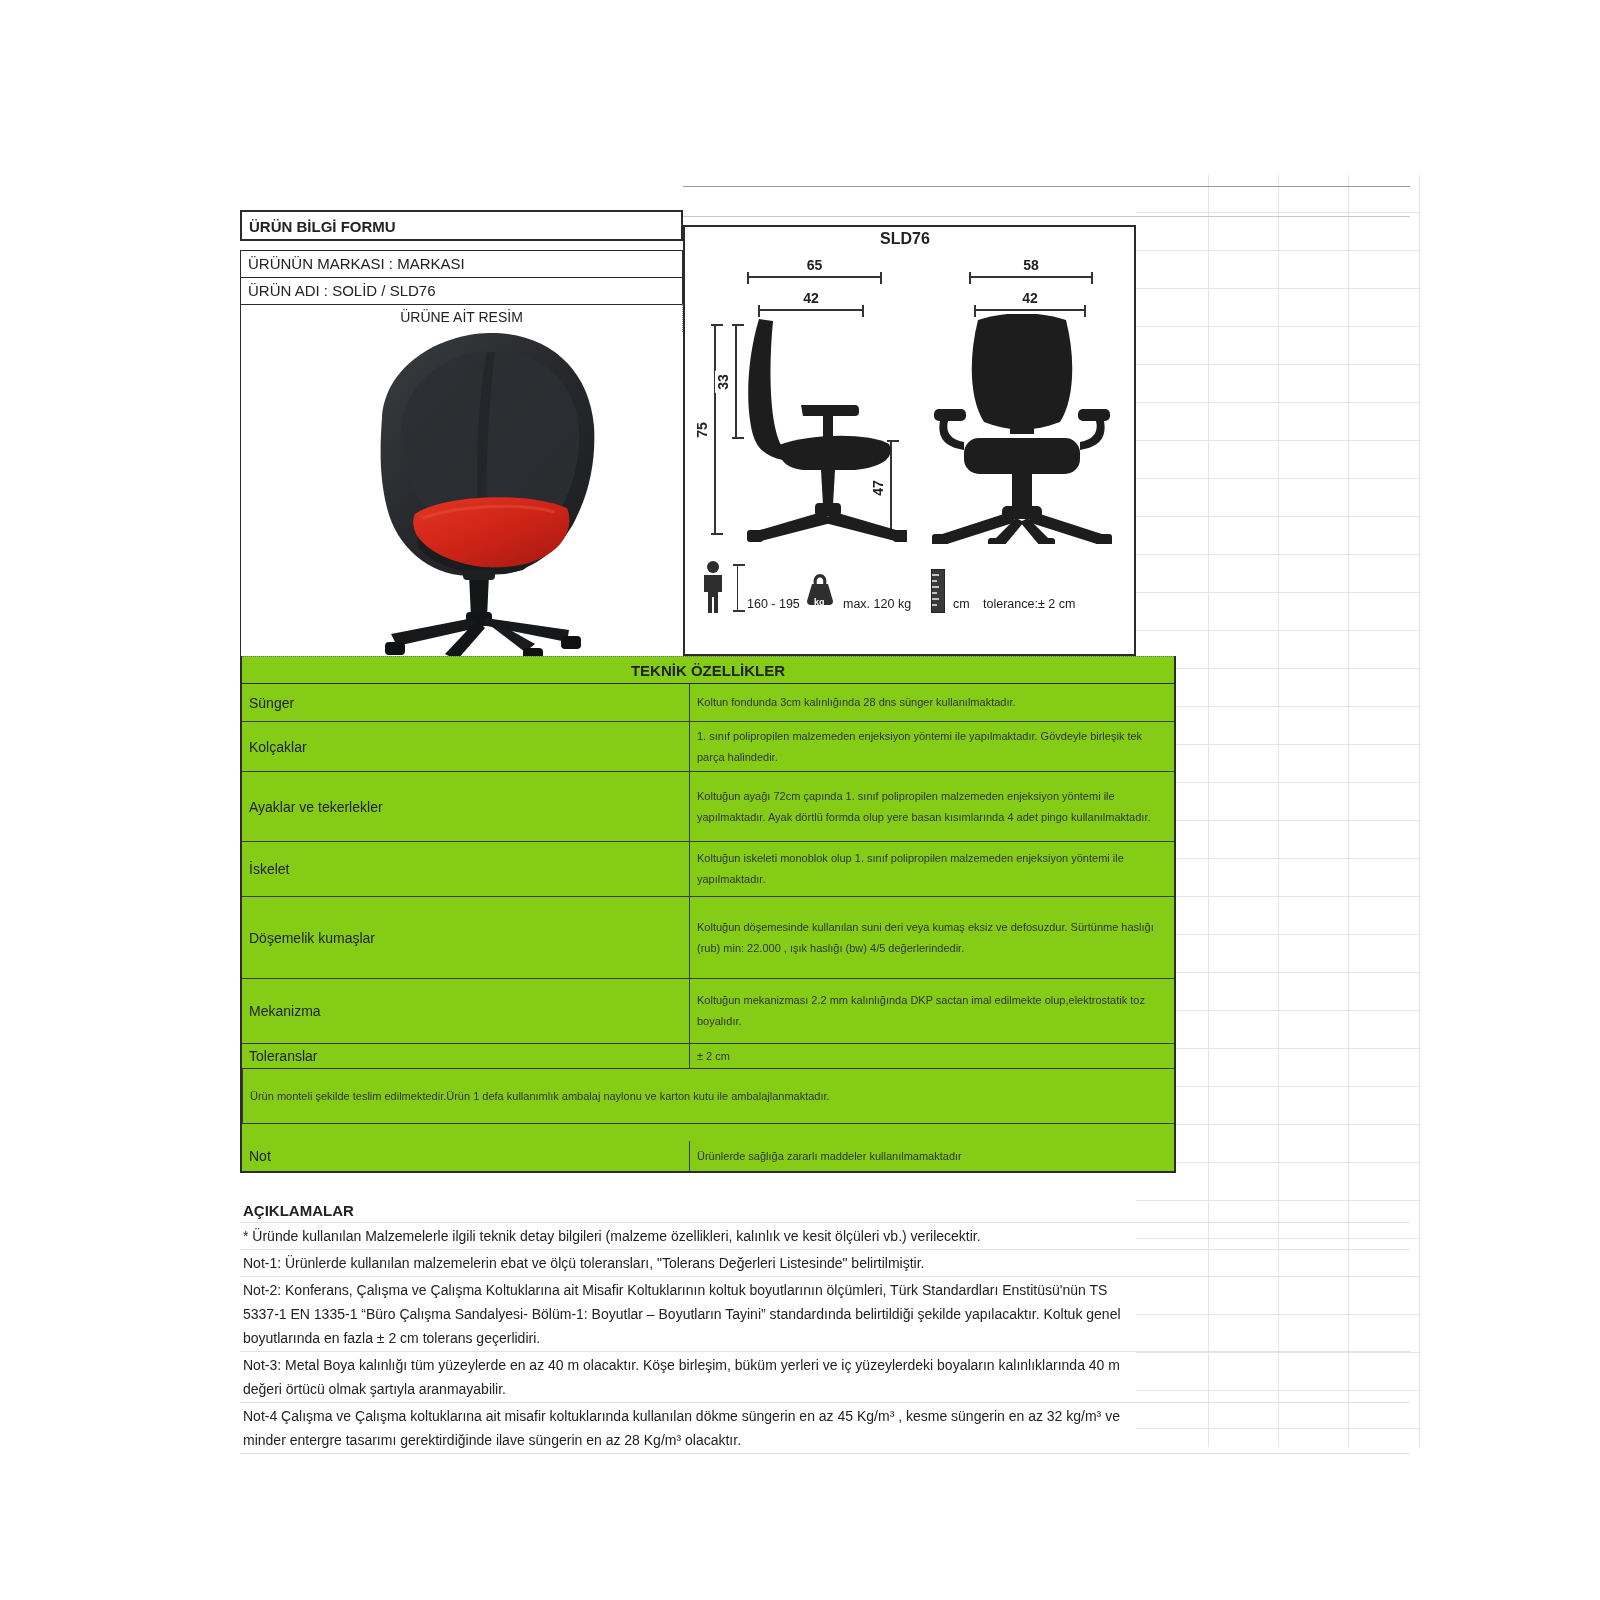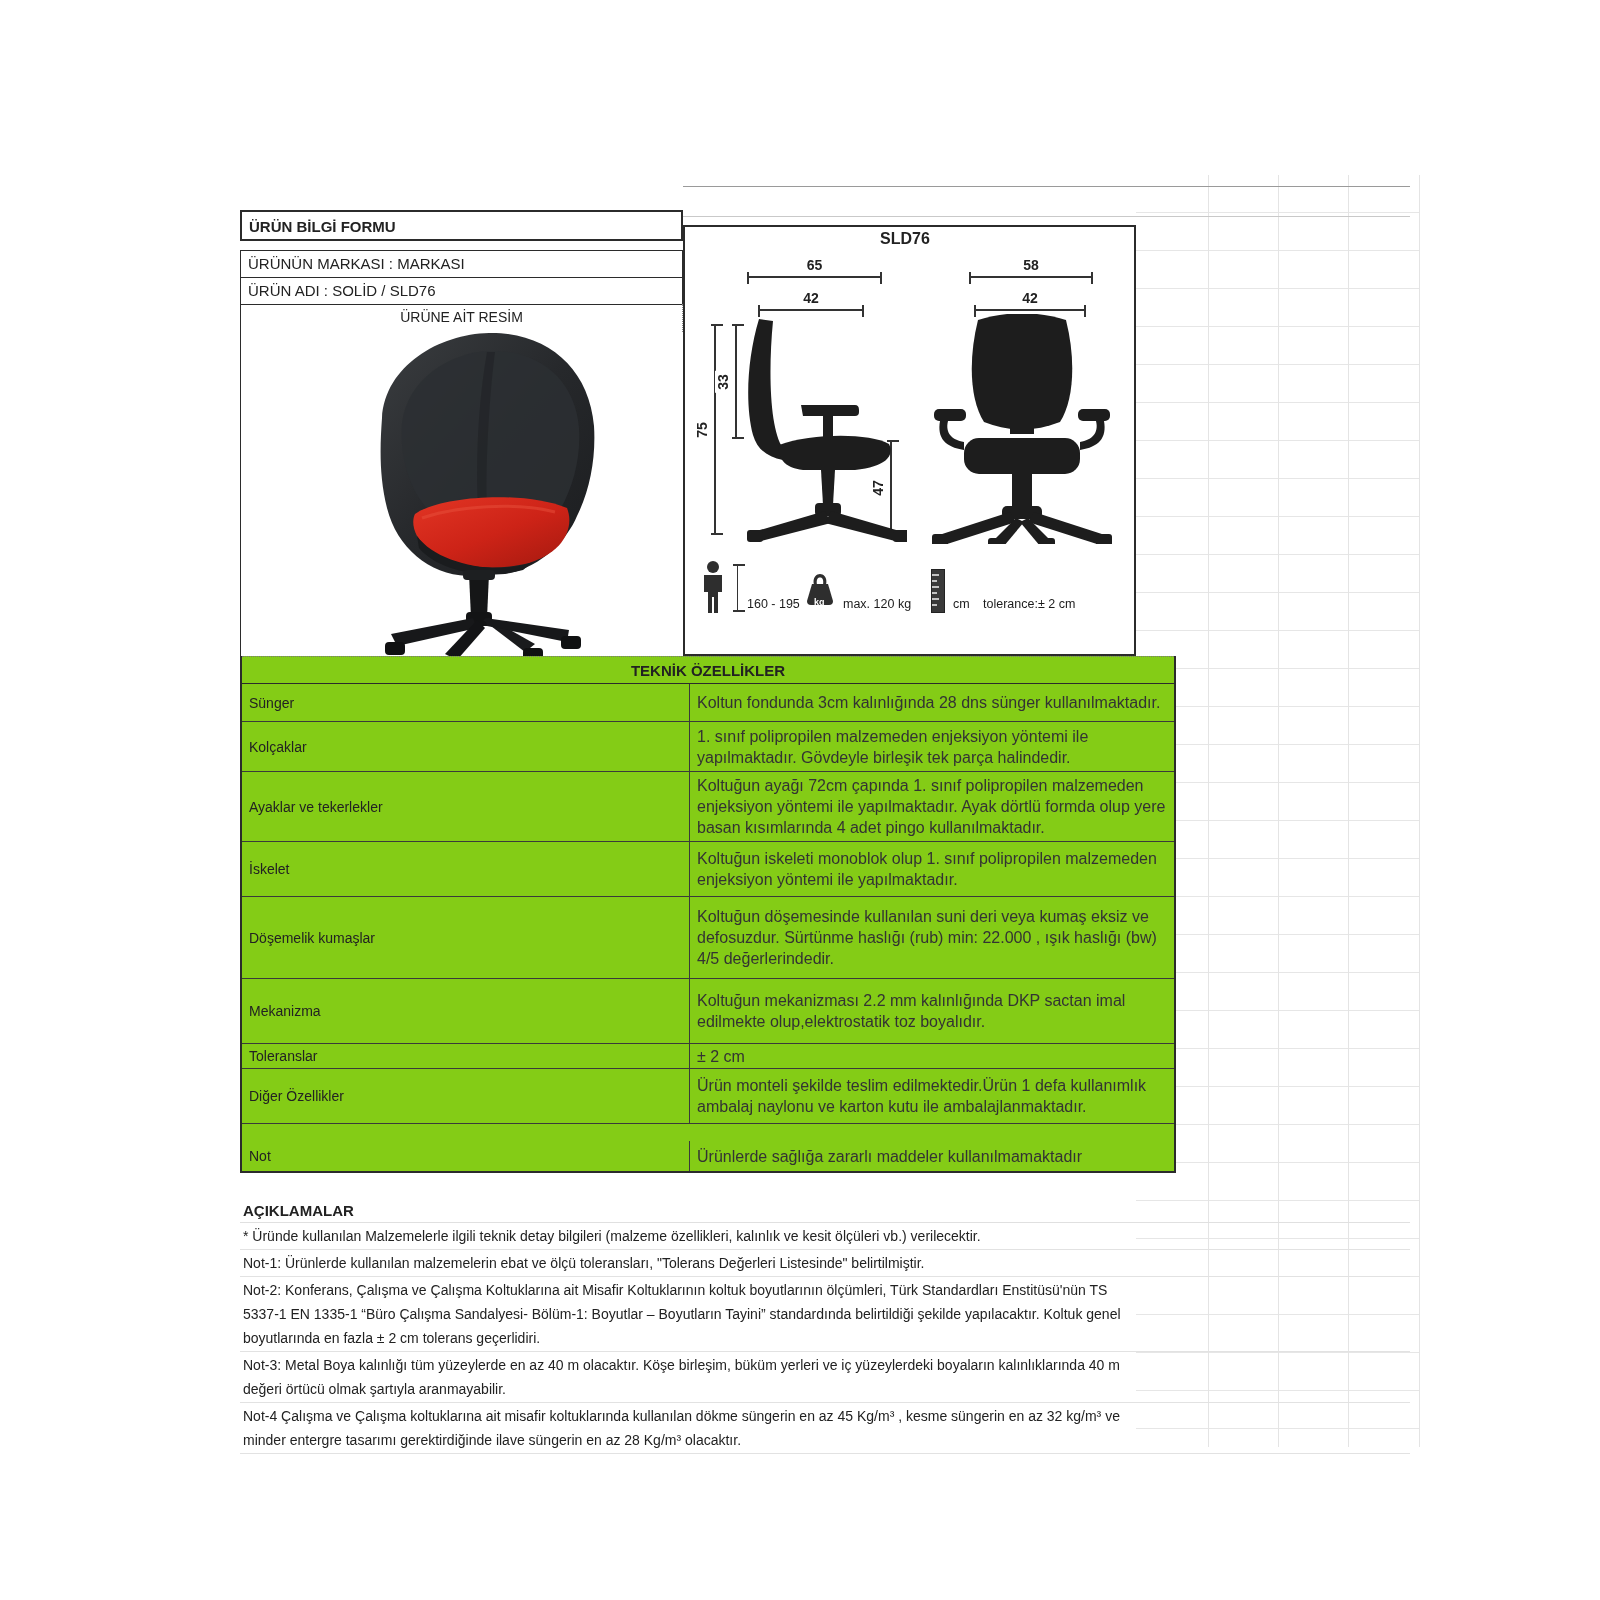--- a/index.html
+++ b/index.html
@@ -37,21 +37,21 @@
   .kg-overlay{position:absolute;color:#fff;font-size:9px;font-weight:bold;}
   
   .spec-table{left:240px;top:656px;width:936px;border:2px solid #2b2b2b;border-top:none;box-sizing:border-box;background:#84cc16;}
   .spec-head{height:28px;border-top:1.5px dotted #777;border-bottom:1.5px solid #2b2b2b;
     display:flex;align-items:center;justify-content:center;font-weight:bold;font-size:15px;box-sizing:border-box;}
   .spec-row{display:flex;border-bottom:1.4px solid #3a3a3a;box-sizing:border-box;}
   .spec-row:last-child{border-bottom:none;margin-top:17px;}
   .spec-label{width:447px;box-sizing:border-box;display:flex;align-items:center;
     padding-left:7px;font-size:14px;color:#222;}
   .spec-value{flex:1;box-sizing:border-box;border-left:1.4px solid #3a3a3a;display:flex;align-items:center;
-    padding:3px 4px 3px 7px;font-size:16px;line-height:21px;color:#333;}
+    padding:3px 4px 3px 7px;font-size:11px;line-height:21px;color:#333;}
   
   .notes{left:240px;top:1200px;width:1170px;}
   .notes-head{font-weight:bold;font-size:15px;height:23px;line-height:22px;padding-left:3px;
     border-bottom:1px solid #e0e0e0;box-sizing:border-box;}
   .note-row{border-bottom:1px solid #e2e2e2;box-sizing:border-box;padding:1px 0;}
   .note-row .txt{display:block;width:878px;font-size:14px;line-height:24px;color:#222;padding-left:3px;}
   
   .right-grid{left:1136px;top:175px;width:284px;height:1272px;
     background-image:repeating-linear-gradient(to bottom,transparent 0 37px,#e6e6e6 37px 38px);}
   .vgrid{top:175px;width:0;height:1272px;border-left:1px solid #e4e4e4;}
@@ -248,21 +248,20 @@
   </div>
   <div class="spec-row" style="height:65px;">
     <div class="spec-label">Mekanizma</div>
     <div class="spec-value">Koltuğun mekanizması 2.2 mm kalınlığında DKP sactan imal edilmekte olup,elektrostatik toz boyalıdır.</div>
   </div>
   <div class="spec-row" style="height:25px;">
     <div class="spec-label">Toleranslar</div>
     <div class="spec-value">± 2 cm</div>
   </div>
   <div class="spec-row" style="height:55px;">
-    <div class="spec-label">Diğer Özellikler</div>
     <div class="spec-value">Ürün monteli şekilde teslim edilmektedir.Ürün 1 defa kullanımlık ambalaj naylonu ve karton kutu ile ambalajlanmaktadır.</div>
   </div>
   <div class="spec-row" style="height:30px;">
     <div class="spec-label">Not</div>
     <div class="spec-value">Ürünlerde sağlığa zararlı maddeler kullanılmamaktadır</div>
   </div>
 </div>
 
 <div class="abs notes">
   <div class="notes-head">AÇIKLAMALAR</div>

